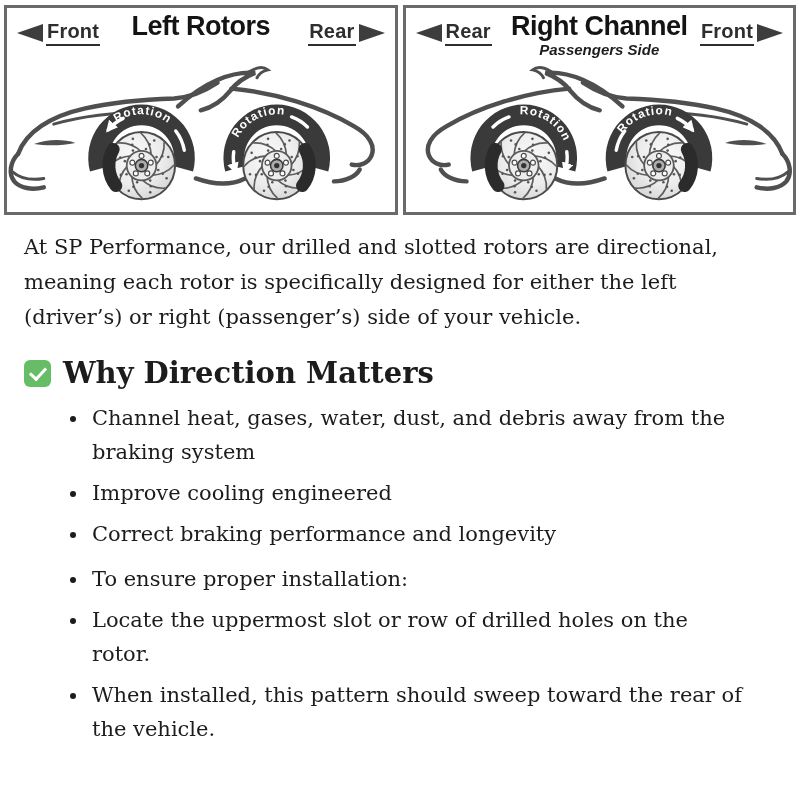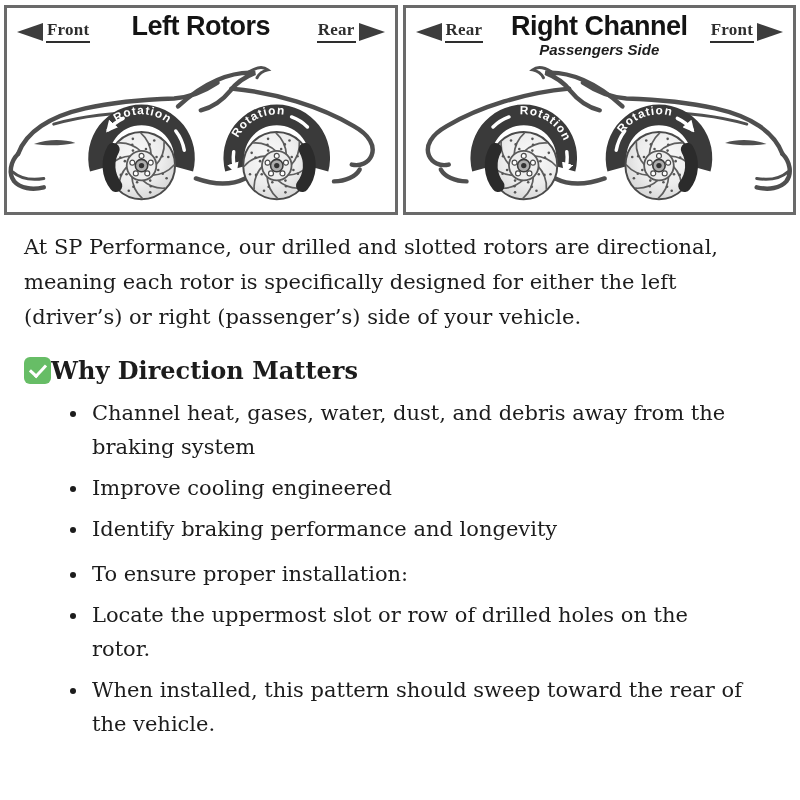--- a/index.html
+++ b/index.html
@@ -6,21 +6,21 @@
   html, body { width: 800px; height: 800px; overflow: hidden; background: #fff; }
   body { font-family: "DejaVu Serif", serif; color: #1c1c1c; }
 
   
   .illustration { display: flex; gap: 5px; padding: 5px 4px 0 4px; }
   .panel { position: relative; flex: 1; height: 210px; border: 3px solid #6a6a6a; background: #fff; }
   .panel-header { position: absolute; top: 0; left: 0; right: 0; height: 52px; z-index: 2; }
   .dir { position: absolute; top: 12px; display: flex; align-items: center; gap: 3px; }
   .dir.left { left: 10px; }
   .dir.right { right: 10px; }
-  .dir-label { font-family: Liberation Serif, serif; font-weight: bold; font-size: 17px;
+  .dir-label { font-family: Liberation Sans, sans-serif; font-weight: bold; font-size: 20px;
                color: #2e2e2e; border-bottom: 2.5px solid #2e2e2e; padding: 0 1px 1px 1px; letter-spacing: .2px; }
   .tri { width: 0; height: 0; border-top: 9px solid transparent; border-bottom: 9px solid transparent; }
   .tri-left  { border-right: 26px solid #3d3d3d; }
   .tri-right { border-left: 26px solid #3d3d3d; }
   .title-block { position: absolute; top: 4px; left: 0; right: 0; text-align: center; }
   .panel-title { font-family: "Liberation Sans", sans-serif; font-weight: bold; font-size: 27px;
                  color: #141414; letter-spacing: -0.5px; line-height: 1.05; text-align: center; }
   .panel-subtitle { font-family: "Liberation Sans", sans-serif; font-weight: bold; font-style: italic;
                     font-size: 15px; color: #1d1d1d; margin-top: 1px; }
   .car-svg { position: absolute; left: 0; bottom: 1px; width: 100%; height: 152px; }
@@ -31,21 +31,21 @@
   .arch { fill: #3a3a3a; }
   .caliper { fill: none; stroke: #2b2b2b; stroke-width: 13; stroke-linecap: round; }
   .slot { fill: none; stroke: #5e5e5e; stroke-width: 1.7; stroke-linecap: round; }
   .arrow-line { fill: none; stroke: #ffffff; stroke-width: 3.5; stroke-linecap: round; }
   .rot-text { fill: #ffffff; font-family: "Liberation Sans", sans-serif; font-weight: bold;
               font-size: 12px; letter-spacing: 1px; }
 
   
   .article { padding: 0 40px 0 24px; }
   .intro { font-size: 21px; line-height: 1.67; margin-top: 15px; max-width: 748px; }
-  .section-heading { display: flex; align-items: center; font-size: 24px; text-align: right; }
+  .section-heading { display: flex; align-items: center; gap: 12px; font-size: 29px; text-align: right; }
   .section-heading.h-bold { margin-top: 21px; font-weight: bold; }
   .section-heading.h-reg  { margin-top: 25px; font-weight: normal; }
   .lead { font-size: 21px; margin-top: 23px; }
   ul.bullets { margin-top: 11px; padding-left: 41px; max-width: 718px; }
   ul.bullets li { font-size: 21px; line-height: 1.62; margin-bottom: 7px; padding-left: 3px; margin-left: 24px; }
 
   
   .check-icon { width: 27px; height: 27px; background: #67bd66; border-radius: 6px; position: relative; flex: 0 0 auto; }
   .check-icon::after { content: ''; position: absolute; left: 9px; top: 4px; width: 7px; height: 13px;
                        border-right: 3.5px solid #fff; border-bottom: 3.5px solid #fff; transform: rotate(43deg); }
@@ -249,21 +249,21 @@
 
   <div class="section-heading h-bold">
     <span class="check-icon"></span>
     <span>Why Direction Matters</span>
   </div>
 
 
   <ul class="bullets">
     <li>Channel heat, gases, water, dust, and debris away from the braking system</li>
     <li>Improve cooling engineered</li>
-    <li>Identify braking performance and longevity</li>
+    <li>Correct braking performance and longevity</li>
   </ul>
 
 
   <ul class="bullets">
     <li>To ensure proper installation:</li>
     <li>Locate the uppermost slot or row of drilled holes on the rotor.</li>
     <li>When installed, this pattern should sweep toward the rear of the vehicle.</li>
   </ul>
 </div>
 

